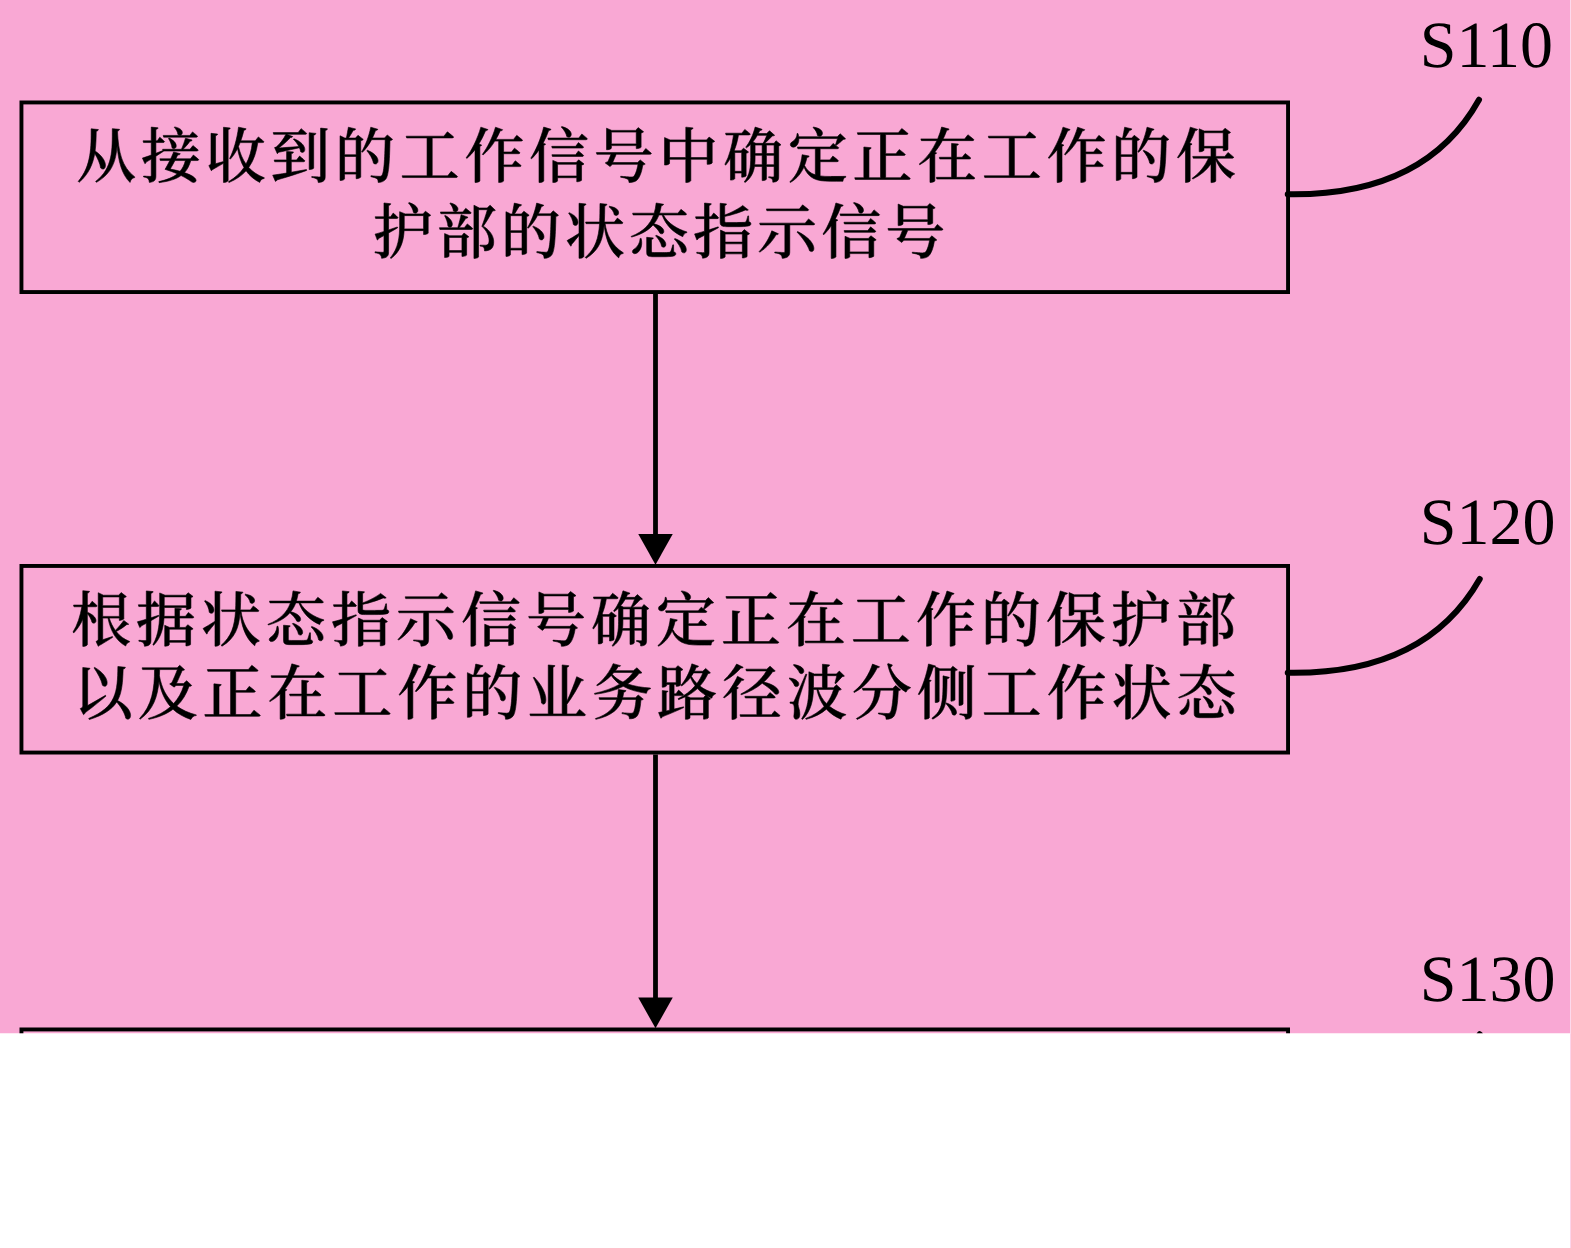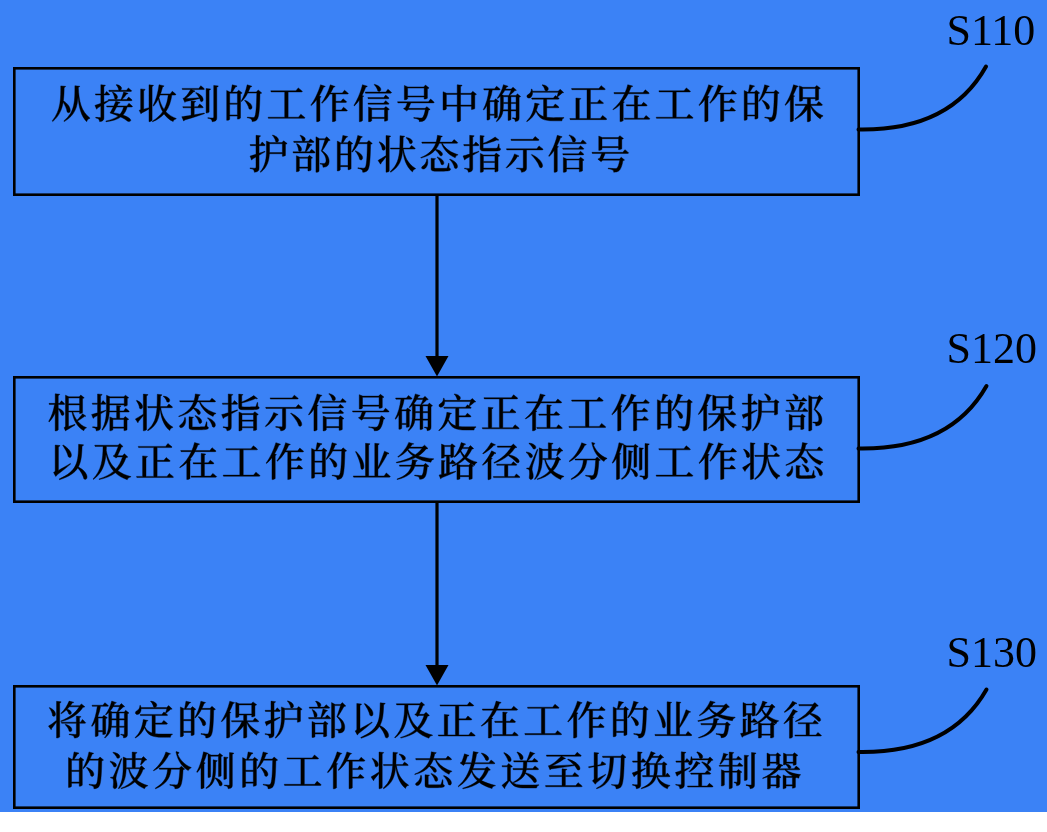--- a/index.html
+++ b/index.html
@@ -1,14 +1,14 @@
 <!DOCTYPE html>
 <html><head><meta charset="utf-8"><title>fig</title><style>
 html,body{margin:0;padding:0;background:#ffffff;}
-#c{position:relative;width:1047px;height:812px;background:#3b82f6;overflow:hidden;}
+#c{position:relative;width:1047px;height:689px;background:#f9a8d4;overflow:hidden;}
 </style></head><body>
 <div id="c">
 <svg width="1047" height="832" viewBox="0 0 1047 832">
 <defs>
         <g id="c0" transform="scale(0.0400,-0.0400)">
           <path d="M688 776C712 779 721 790 723 804L602 816C601 464 615 160 324 -63L337 -79C606 75 665 290 681 533C703 277 758 53 897 -81C909 -34 936 -7 975 0L977 11C759 173 703 436 688 776ZM249 813C249 530 257 195 34 -63L48 -79C211 58 279 229 309 401C355 326 399 234 408 159C495 84 565 273 315 443C331 557 332 670 334 773C359 777 368 787 370 801Z"></path>
         </g>
         <g id="c1" transform="scale(0.0400,-0.0400)">
           <path d="M563 845 553 838C583 810 612 760 615 718C686 663 759 806 563 845ZM470 658 458 652C484 611 513 548 517 496C581 437 656 571 470 658ZM859 762 813 703H370L378 674H918C932 674 941 679 943 690C912 721 859 762 859 762ZM873 376 823 313H580L612 378C641 377 651 386 655 398L543 428C534 401 515 358 494 313H314L322 284H480C453 228 423 172 400 138C475 115 544 89 605 63C534 4 433 -36 296 -67L302 -84C470 -62 586 -25 668 34C740 -1 799 -36 842 -70C916 -112 1011 -14 724 83C774 136 806 202 830 284H937C951 284 961 289 963 300C929 332 873 376 873 376ZM487 143C512 184 540 236 566 284H740C722 212 693 154 651 106C604 119 549 131 487 143ZM314 674 271 613H248V803C272 806 282 815 285 829L171 842V613H34L42 584H171V376C106 352 53 334 23 325L66 230C75 234 83 245 86 258L171 308V38C171 25 167 20 150 20C132 20 43 26 43 26V10C83 5 105 -5 119 -19C131 -32 136 -54 139 -80C236 -70 248 -32 248 30V356L377 440L376 443H928C943 443 952 448 955 459C921 490 866 533 866 533L816 472H702C745 515 789 566 816 607C837 607 850 615 853 626L741 657C726 602 699 527 674 472H360L366 451L248 405V584H367C381 584 390 589 393 600C363 631 314 674 314 674Z"></path>
         </g>

